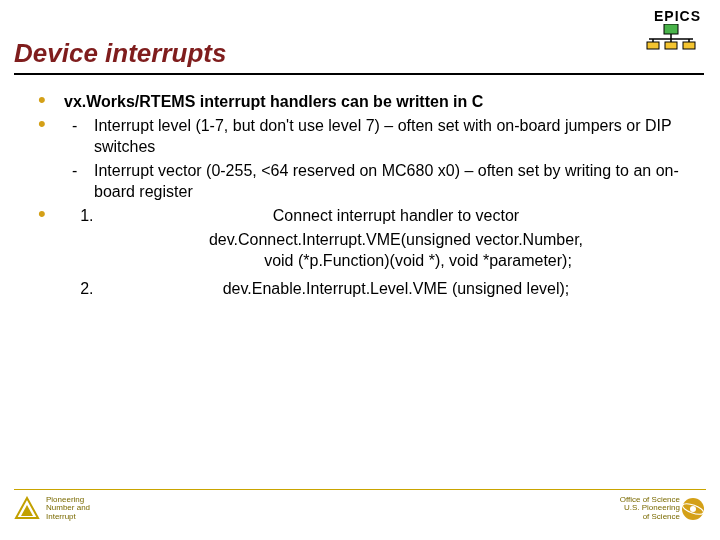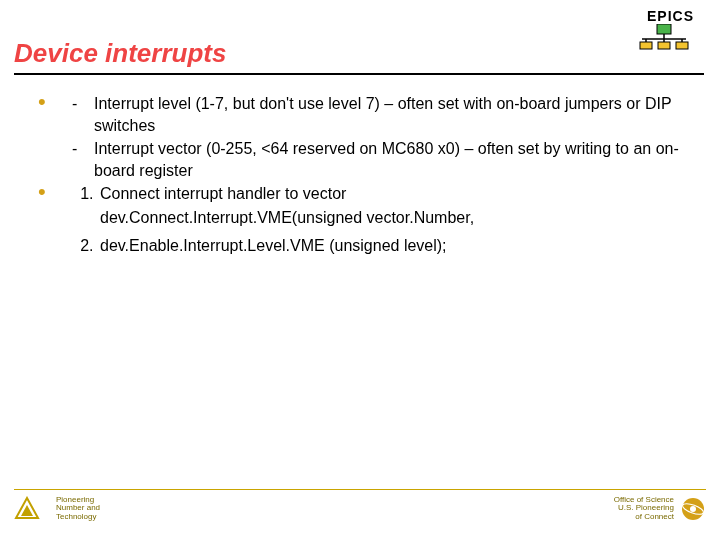--- a/index.html
+++ b/index.html
@@ -7,41 +7,41 @@
     width: 720px;
     height: 540px;
     font-family: Arial, Helvetica, sans-serif;
     background: #fff;
     position: relative;
     overflow: hidden;
   }
   .header {
     position: absolute;
     top: 8px;
-    right: 26px;
+    right: 19px;
     display: flex;
     flex-direction: column;
     align-items: flex-end;
   }
   .epics-text {
     font-family: Arial, sans-serif;
     font-weight: 900;
     font-size: 14px;
     letter-spacing: 1px;
     color: #000;
   }
   .epics-logo svg { display: block; }
   .title-wrap {
     padding: 38px 16px 0 14px;
   }
   .title {
     font-size: 26px;
     font-style: italic;
     font-weight: bold;
-    color: #ef4444;
+    color: #7f1d1d;
     padding-bottom: 4px;
     border-bottom: 2px solid #000;
   }
   .content {
     padding: 16px 28px 0 38px;
     font-size: 16px;
     line-height: 1.35;
     color: #000;
   }
   ul.lvl1 { list-style: none; }
@@ -54,21 +54,21 @@
     color: #d4a017;
     font-size: 22px;
     line-height: 1;
   }
   ul.lvl1 > li > .li-head { font-weight: bold; }
   ul.lvl2 { list-style: none; padding-left: 6px; margin-top: 2px; }
   ul.lvl2 > li { position: relative; padding-left: 24px; margin-bottom: 2px; }
   ul.lvl2 > li > .dash {
     position: absolute; left: 2px; top: 0;
   }
-  ol.lvl2 { list-style: decimal; padding-left: 34px; margin-top: 2px; }
+  ol.lvl2 { list-style: decimal; padding-left: 34px; margin-top: 2px; text-align: center; }
   ol.lvl2 > li { padding-left: 2px; margin-bottom: 2px; }
   .code {
     font-family: Arial, sans-serif;
     font-size: 16px;
     padding-left: 0px;
     margin-top: 2px;
     margin-bottom: 6px;
   }
   .code .line2 { padding-left: 44px; }
   .footer {
@@ -78,32 +78,31 @@
     bottom: 18px;
     border-top: 1.5px solid #c9a400;
     padding-top: 6px;
     display: flex;
     justify-content: space-between;
     align-items: flex-start;
   }
   .footer-left {
     display: flex;
     align-items: flex-end;
-    gap: 16px;
+    gap: 6px;
   }
   .anl-logo svg { display: block; }
   .footer-left-text {
     font-size: 8px;
     line-height: 1.1;
     color: #7a6a00;
   }
   .footer-right {
     display: flex;
     align-items: flex-start;
-    gap: 6px;
   }
   .footer-right-text {
     font-size: 8px;
     line-height: 1.1;
     color: #7a6a00;
     text-align: right;
   }
   .doe-logo svg { display: block; }
 </style>
 </head>
@@ -126,37 +125,41 @@
   </div>
 </div>
 
 <div class="title-wrap">
   <div class="title">Device interrupts</div>
 </div>
 
 <div class="content">
   <ul class="lvl1">
     <li>
+      <span class="li-head">vx.Works/RTEMS interrupt handlers can be written in C</span>
+    </li>
+    <li>
       <ul class="lvl2">
         <li>
           <span class="dash">-</span>
           <span>Interrupt level (1-7, but don't use level 7) – often set with on-board jumpers or DIP switches</span>
         </li>
         <li>
           <span class="dash">-</span>
           <span>Interrupt vector (0-255, &lt;64 reserved on MC680 x0) – often set by writing to an on-board register</span>
         </li>
       </ul>
     </li>
     <li>
       <ol class="lvl2">
         <li>
           <span>Connect interrupt handler to vector</span>
           <div class="code">
             <div>dev.Connect.Interrupt.VME(unsigned vector.Number,</div>
+            <div class="line2">void (*p.Function)(void *), void *parameter);</div>
           </div>
         </li>
         <li>
           <div class="code">
             <div>dev.Enable.Interrupt.Level.VME (unsigned level);</div>
           </div>
         </li>
       </ol>
     </li>
   </ul>
@@ -166,28 +169,28 @@
   <div class="footer-left">
     <div class="anl-logo">
       <svg width="26" height="26" viewBox="0 0 26 26">
         <polygon points="13,2 24,22 2,22" fill="none" stroke="#c2a000" stroke-width="2"></polygon>
         <polygon points="13,9 19,20 7,20" fill="#c2a000"></polygon>
       </svg>
     </div>
     <div class="footer-left-text">
       <div>Pioneering</div>
       <div>Number and</div>
-      <div>Technology</div>
+      <div>Interrupt</div>
     </div>
   </div>
   <div class="footer-right">
     <div class="footer-right-text">
       <div>Office of Science</div>
       <div>U.S. Pioneering</div>
-      <div>of Connect</div>
+      <div>of Science</div>
     </div>
     <div class="doe-logo">
       <svg width="26" height="26" viewBox="0 0 26 26">
         <circle cx="13" cy="13" r="11" fill="#d4a017"></circle>
         <ellipse cx="13" cy="13" rx="11" ry="4" fill="none" stroke="#fff" stroke-width="1" transform="rotate(20 13 13)"></ellipse>
         <circle cx="13" cy="13" r="3" fill="#fff"></circle>
       </svg>
     </div>
   </div>
 </div>

